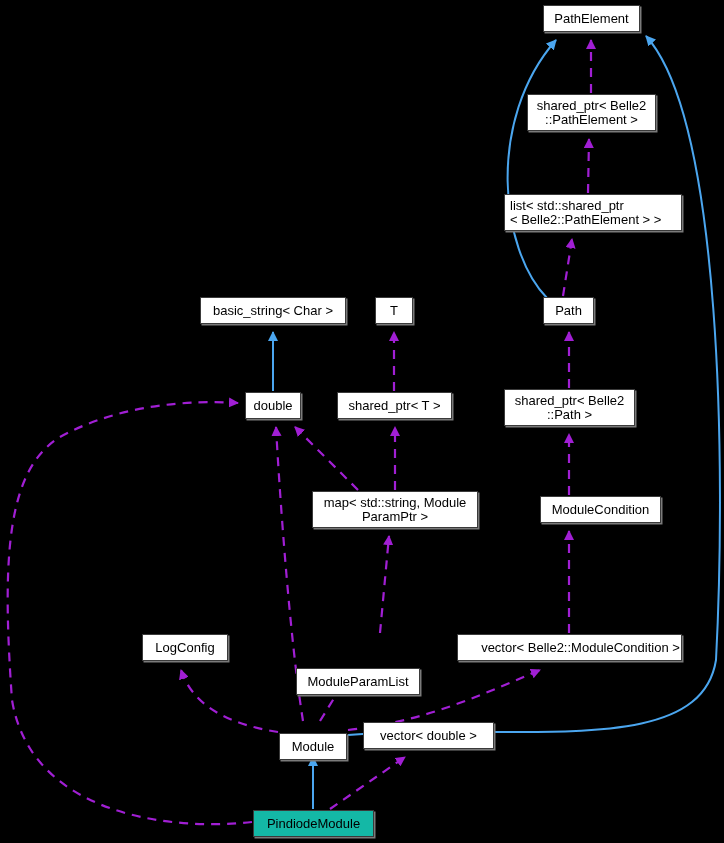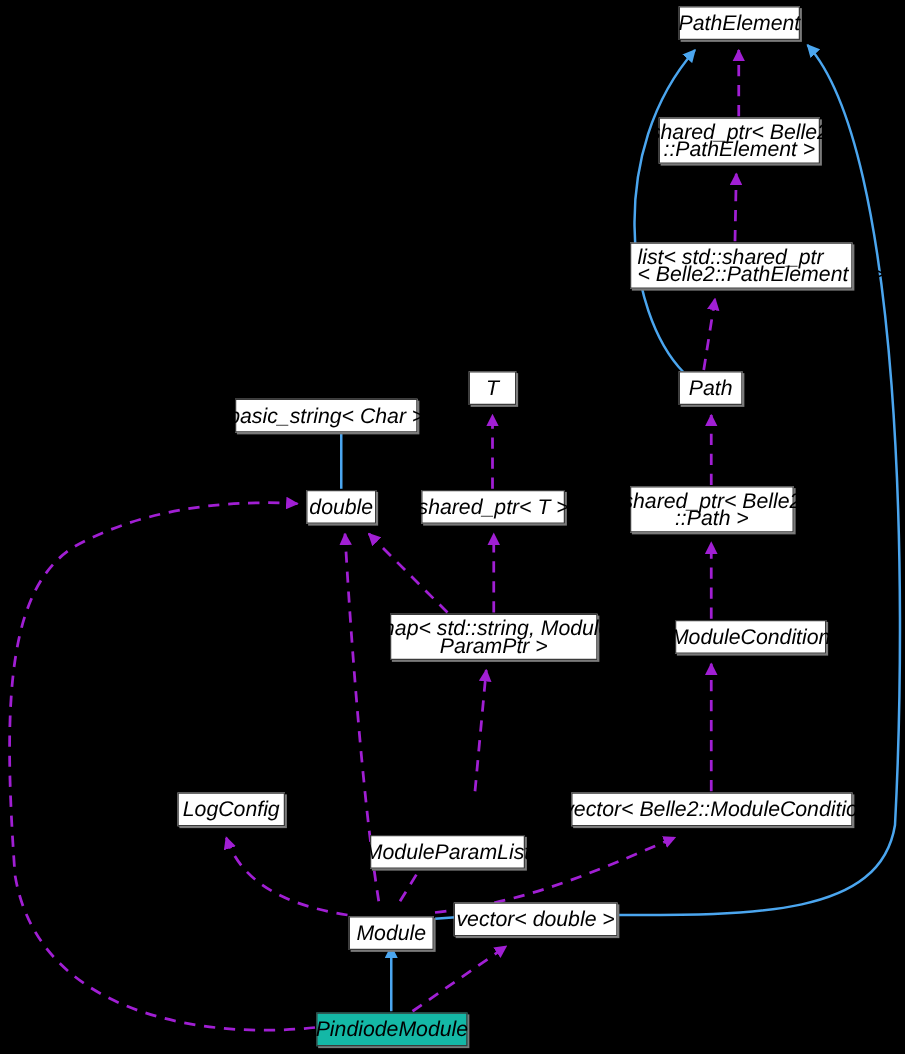--- a/index.html
+++ b/index.html
@@ -23,30 +23,29 @@
     height: 843px;
     pointer-events: none;
   }
   .node {
     position: absolute;
     box-sizing: border-box;
     background: #ffffff;
     border: 1px solid #3a3a3a;
     box-shadow: 1.5px 1.5px 0 0 #7a7a7a;
     color: #000000;
-    font-size: 17px;
+    font-size: 13px;
     line-height: 13.6px;
     display: flex;
     align-items: center;
     justify-content: center;
     text-align: center;
     white-space: pre;
     letter-spacing: 0px;
     z-index: 3;
-    font-style: italic;
   }
   .node.highlight {
     background: #14b8a6;
   }
   .node.leftalign {
     justify-content: flex-start;
     text-align: left;
     padding-left: 5px;
   }
 </style>
@@ -122,21 +121,21 @@
 
   <div class="node" style="left:543px; top:297px; width:51px; height:27px;">Path</div>
 
   <div class="node" style="left:504px; top:389px; width:131px; height:37px;">shared_ptr&lt; Belle2
 ::Path &gt;</div>
 
   <div class="node" style="left:509px; top:496px; width:121px; height:27px;margin-left:31px;">ModuleCondition</div>
 
   <div class="node" style="left:457px; top:634px; width:225px; height:27px;padding-left:22px;">vector&lt; Belle2::ModuleCondition &gt;</div>
 
-  <div class="node" style="left:188px; top:297px; width:146px; height:27px;margin-top:22px;">basic_string&lt; Char &gt;</div>
+  <div class="node" style="left:200px; top:297px; width:146px; height:27px;">basic_string&lt; Char &gt;</div>
 
   <div class="node" style="left:375px; top:297px; width:38px; height:27px;">T</div>
 
   <div class="node" style="left:245px; top:392px; width:56px; height:27px;">double</div>
 
   <div class="node" style="left:337px; top:392px; width:115px; height:27px;">shared_ptr&lt; T &gt;</div>
 
   <div class="node" style="left:312px; top:491px; width:166px; height:37px;">map&lt; std::string, Module
 ParamPtr &gt;</div>
 

